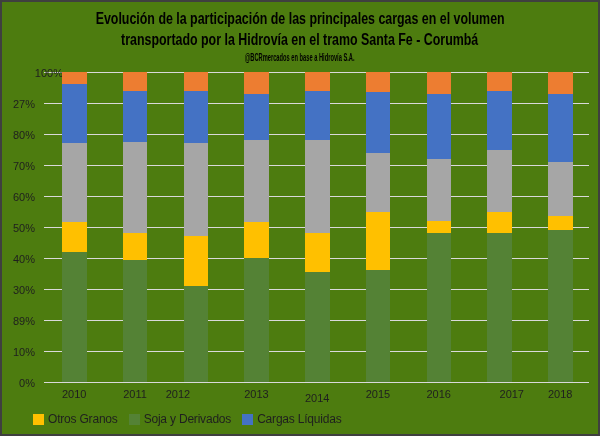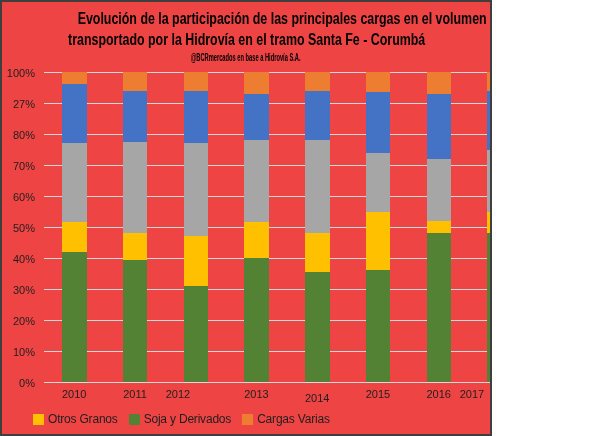--- a/index.html
+++ b/index.html
@@ -1,21 +1,21 @@
 <!DOCTYPE html>
 <html><head>
 <meta charset="utf-8">
 <style>
   html, body { margin: 0; padding: 0; background: #ffffff; }
   #chart {
     position: relative;
-    width: 492px; height: 436px;
+    width: 600px; height: 436px;
     box-sizing: border-box;
     border: 2px solid #3f3f3f;
-    background: #ef4444;
+    background: #4d7c0f;
     font-family: "Liberation Sans", sans-serif;
     overflow: hidden;
   }
   #header { position: absolute; top: 6px; left: 0; width: 100%; text-align: center; color: #000; }
   .title-line { font-size: 17px; font-weight: bold; line-height: 21px; white-space: nowrap; }
   .title-line > span { display: inline-block; transform: scaleX(0.73); transform-origin: 50% 50%; }
   #subtitle { font-size: 11px; font-weight: bold; line-height: 15px; white-space: nowrap; }
   #subtitle > span { display: inline-block; transform: scaleX(0.52); transform-origin: 50% 50%; }
 
   .gridline { position: absolute; height: 1px; background: #d9d9d9; }
@@ -40,37 +40,37 @@
     <div class="title-line"><span>Evolución de la participación de las principales cargas en el volumen</span></div>
     <div class="title-line"><span>transportado por la Hidrovía en el tramo Santa Fe - Corumbá</span></div>
     <div id="subtitle"><span>@BCRmercados en base a Hidrovía S.A.</span></div>
   </div>
   <div id="plot">
       <div class="gridline" style="left: 42px; width: 545px; top: 380px; background: rgb(217, 217, 217);"></div>
       <div class="ytick" style="top: 375px;">0%</div>
       <div class="gridline" style="left: 42px; width: 545px; top: 349px; background: rgb(217, 217, 217);"></div>
       <div class="ytick" style="top: 344px;">10%</div>
       <div class="gridline" style="left: 42px; width: 545px; top: 318px; background: rgb(217, 217, 217);"></div>
-      <div class="ytick" style="top: 313px;">20%</div>
+      <div class="ytick" style="top: 313px;">89%</div>
       <div class="gridline" style="left: 42px; width: 545px; top: 287px; background: rgb(217, 217, 217);"></div>
       <div class="ytick" style="top: 282px;">30%</div>
       <div class="gridline" style="left: 42px; width: 545px; top: 256px; background: rgb(217, 217, 217);"></div>
       <div class="ytick" style="top: 251px;">40%</div>
       <div class="gridline" style="left: 42px; width: 545px; top: 225px; background: rgb(217, 217, 217);"></div>
       <div class="ytick" style="top: 220px;">50%</div>
       <div class="gridline" style="left: 42px; width: 545px; top: 194px; background: rgb(217, 217, 217);"></div>
       <div class="ytick" style="top: 189px;">60%</div>
       <div class="gridline" style="left: 42px; width: 545px; top: 163px; background: rgb(217, 217, 217);"></div>
       <div class="ytick" style="top: 158px;">70%</div>
       <div class="gridline" style="left: 42px; width: 545px; top: 132px; background: rgb(217, 217, 217);"></div>
       <div class="ytick" style="top: 127px;">80%</div>
       <div class="gridline" style="left: 42px; width: 545px; top: 101px; background: rgb(217, 217, 217);"></div>
       <div class="ytick" style="top: 96px;">27%</div>
       <div class="gridline" style="left: 42px; width: 545px; top: 70px; background: rgb(217, 217, 217);"></div>
-      <div class="ytick" style="top: 65px;">100%</div>
+      <div class="ytick" style="top: 65px; padding-left: 28px;">100%</div>
       <div class="bar" style="left: 60px; width: 24.5px; top: 70px; height: 310px;">
         <div class="seg" style="height: 130.2px; background: rgb(84, 130, 53);"></div>
         <div class="seg" style="height: 29.45px; background: rgb(255, 192, 0);"></div>
         <div class="seg" style="height: 79.05px; background: rgb(166, 166, 166);"></div>
         <div class="seg" style="height: 58.9px; background: rgb(68, 114, 196);"></div>
         <div class="seg" style="height: 12.4px; background: rgb(237, 125, 49);"></div>
       </div>
       <div class="xtick" style="left: 47.25px; top: 386px;">2010</div>
       <div class="bar" style="left: 120.75px; width: 24.5px; top: 70px; height: 310px;">
         <div class="seg" style="height: 122.45px; background: rgb(84, 130, 53);"></div>
@@ -120,37 +120,37 @@
         <div class="seg" style="height: 21.7px; background: rgb(237, 125, 49);"></div>
       </div>
       <div class="xtick" style="left: 411.75px; top: 386px;">2016</div>
       <div class="bar" style="left: 485.25px; width: 24.5px; top: 70px; height: 310px;">
         <div class="seg" style="height: 148.8px; background: rgb(84, 130, 53);"></div>
         <div class="seg" style="height: 21.7px; background: rgb(255, 192, 0);"></div>
         <div class="seg" style="height: 62px; background: rgb(166, 166, 166);"></div>
         <div class="seg" style="height: 58.9px; background: rgb(68, 114, 196);"></div>
         <div class="seg" style="height: 18.6px; background: rgb(237, 125, 49);"></div>
       </div>
-      <div class="xtick" style="left: 445px; top: 386px;">2017</div>
+      <div class="xtick" style="left: 472px; top: 386px; text-align: right;">2017</div>
       <div class="bar" style="left: 546px; width: 24.5px; top: 70px; height: 310px;">
         <div class="seg" style="height: 151.9px; background: rgb(84, 130, 53);"></div>
         <div class="seg" style="height: 13.95px; background: rgb(255, 192, 0);"></div>
         <div class="seg" style="height: 54.25px; background: rgb(166, 166, 166);"></div>
         <div class="seg" style="height: 68.2px; background: rgb(68, 114, 196);"></div>
         <div class="seg" style="height: 21.7px; background: rgb(237, 125, 49);"></div>
       </div>
       <div class="xtick" style="left: 533.25px; top: 386px;">2018</div>
     </div>
   <div id="legend">
       <div class="legend-item">
         <span class="swatch" style="background: rgb(255, 192, 0);"></span>
         <span class="legend-label">Otros Granos</span>
       </div>
       <div class="legend-item">
         <span class="swatch" style="background: rgb(84, 130, 53);"></span>
         <span class="legend-label">Soja y Derivados</span>
       </div>
       <div class="legend-item">
-        <span class="swatch" style="background: rgb(237, 125, 49);"></span>
-        <span class="legend-label">Cargas Varias</span>
+        <span class="swatch" style="background: rgb(68, 114, 196);"></span>
+        <span class="legend-label">Cargas Líquidas</span>
       </div>
     </div>
 </div>
 
 </body></html>

